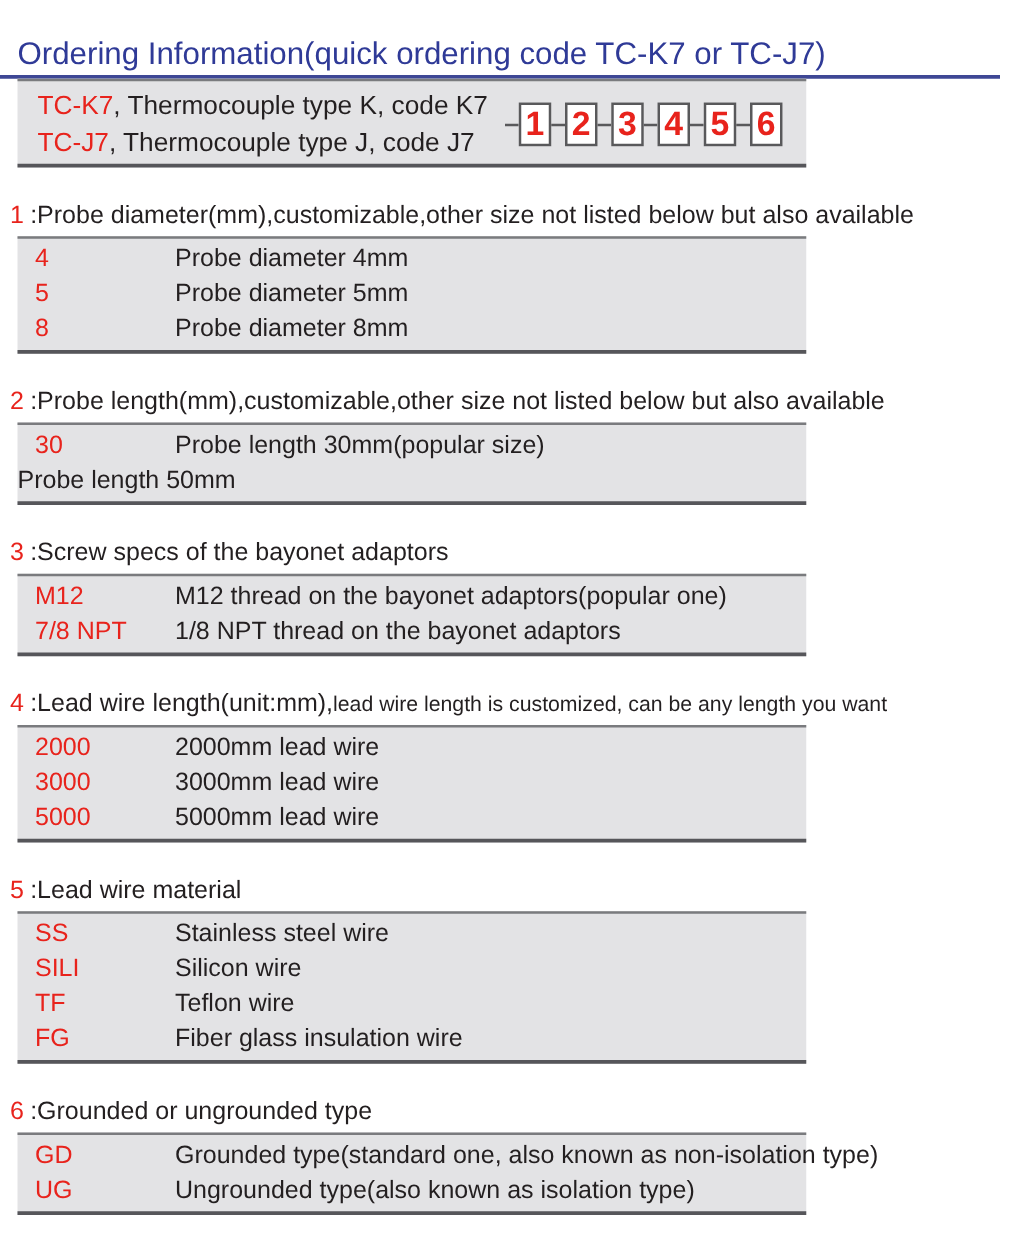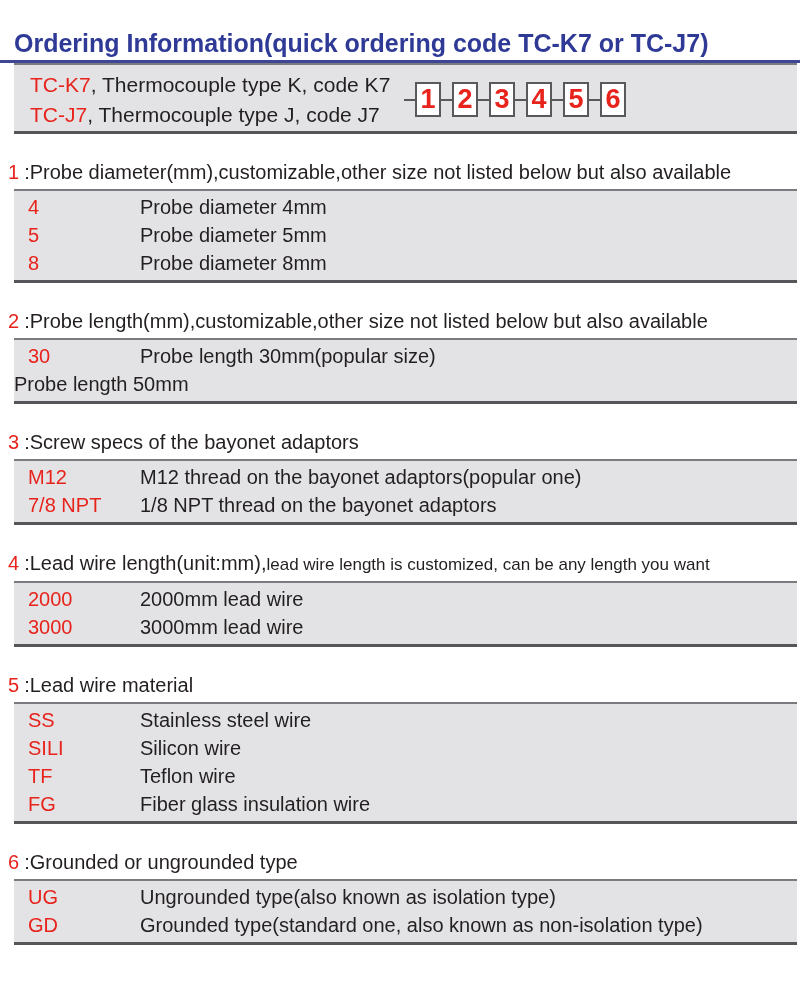--- a/index.html
+++ b/index.html
@@ -12,32 +12,32 @@
     height: 1005px;
     font-family: "Liberation Sans", sans-serif;
     color: #231f20;
     position: relative;
     overflow: hidden;
   }
   .page-title {
     margin: 28px 0 0 14px;
     font-size: 25px;
     line-height: 30px;
-    font-weight: 700;
+    font-weight: 400;
     color: #2f3a97;
   }
   .title-rule {
     width: 800px;
     height: 3px;
     background: #3e4795;
     margin-top: 2px;
   }
   .panel {
     margin-left: 14px;
-    width: 783px;
+    width: 631px;
     box-sizing: border-box;
     background: #e3e3e5;
     border-top: 2px solid #7a7b7e;
     border-bottom: 3px solid #56565a;
   }
   .header-panel {
     height: 71px;
     position: relative;
   }
   .header-lines {
@@ -198,20 +198,24 @@
   </div>
   <div class="panel options-panel">
     <div class="option-row">
       <span class="option-code">2000</span>
       <span class="option-desc">2000mm lead wire</span>
     </div>
     <div class="option-row">
       <span class="option-code">3000</span>
       <span class="option-desc">3000mm lead wire</span>
     </div>
+    <div class="option-row">
+      <span class="option-code">5000</span>
+      <span class="option-desc">5000mm lead wire</span>
+    </div>
   </div>
 </div>
 
 <div class="section">
   <div class="section-heading">
     <span class="num">5</span><span>:Lead wire material</span>
   </div>
   <div class="panel options-panel">
     <div class="option-row">
       <span class="option-code">SS</span>
@@ -231,21 +235,21 @@
     </div>
   </div>
 </div>
 
 <div class="section">
   <div class="section-heading">
     <span class="num">6</span><span>:Grounded or ungrounded type</span>
   </div>
   <div class="panel options-panel">
     <div class="option-row">
+      <span class="option-code">GD</span>
+      <span class="option-desc">Grounded type(standard one, also known as non-isolation type)</span>
+    </div>
+    <div class="option-row">
       <span class="option-code">UG</span>
       <span class="option-desc">Ungrounded type(also known as isolation type)</span>
     </div>
-    <div class="option-row">
-      <span class="option-code">GD</span>
-      <span class="option-desc">Grounded type(standard one, also known as non-isolation type)</span>
-    </div>
   </div>
 </div>
 
 </body></html>

